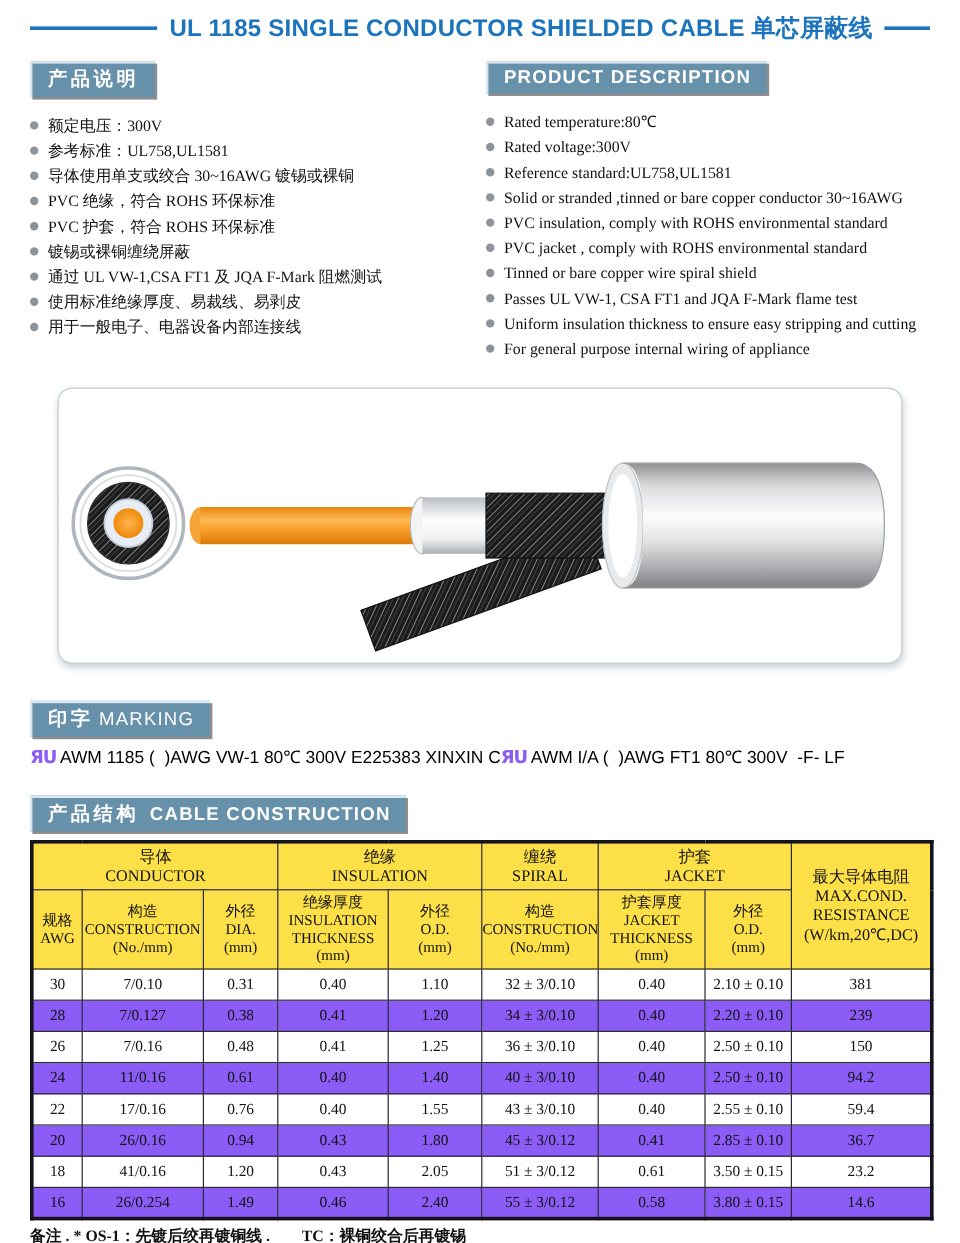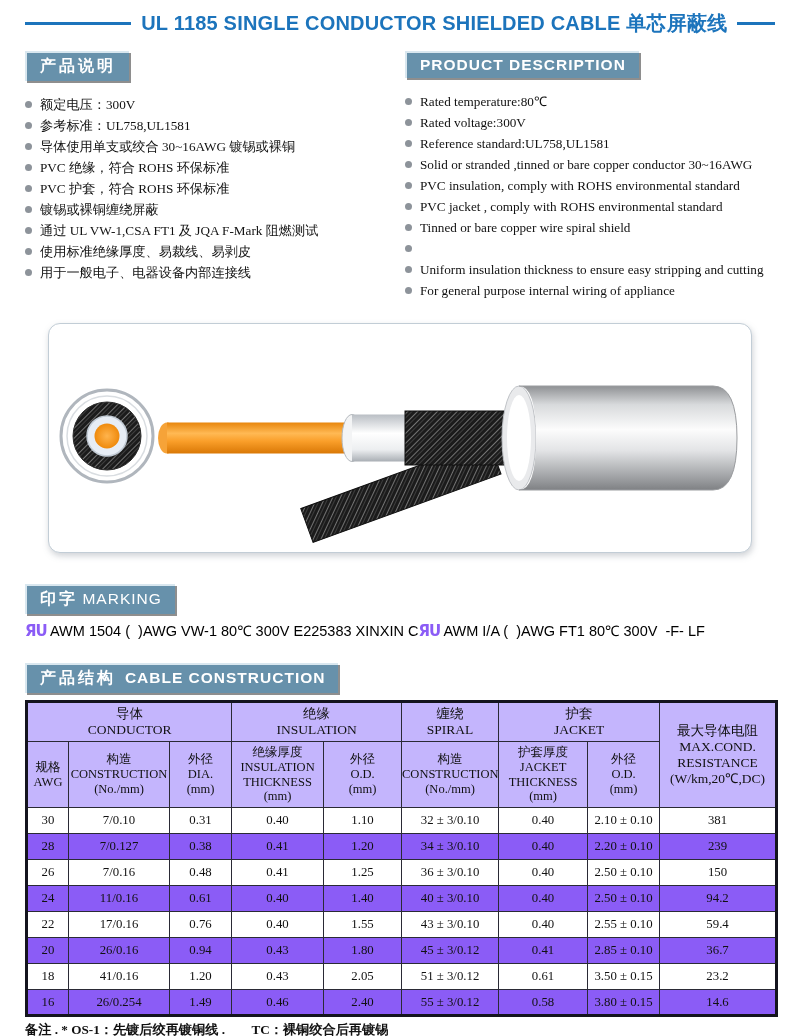--- a/index.html
+++ b/index.html
@@ -42,21 +42,21 @@
                   white-space:pre; color:#000; }
   .ul-logo { font-family:"DejaVu Sans", sans-serif; font-weight:bold; color:#8b5cf6;
              font-size:15px; letter-spacing:-1px; white-space:pre; }
 
   
   .construction-bar { margin-top:23px; }
   table.spec { margin-top:7px; width:750px; border-collapse:collapse; table-layout:fixed;
                border:3px solid #14141e; }
   table.spec th, table.spec td { border:1px solid #2a2a35; text-align:center; vertical-align:middle;
                font-weight:normal; white-space:pre-line; }
-  table.spec thead th { font-size:12.5px; line-height:1.18; background:#c4b5fd; }
+  table.spec thead th { font-size:12.5px; line-height:1.18; background:#fde047; }
   table.spec thead tr.grp th { height:40px; font-size:13.5px; }
   table.spec thead tr.sub th { height:66px; }
   table.spec td { height:26px; font-size:12.8px; }
   table.spec tr.alt td { background:#8b5cf6; }
   .w0{width:42px} .w1{width:101px} .w2{width:62px} .w3{width:92px} .w4{width:78px}
   .w5{width:97px} .w6{width:89px} .w7{width:72px} .w8{width:117px}
 
   
   .note-cn { margin-top:4px; font-size:13.2px; font-weight:600; white-space:pre; }
   .note-en { font-size:12.8px; white-space:pre; }
@@ -90,21 +90,21 @@
     <div class="col-right">
       <span class="bar"><span class="en">PRODUCT DESCRIPTION</span></span>
       <ul class="bullets">
           <li><span class="dot"></span><span>Rated temperature:80℃</span></li>
           <li><span class="dot"></span><span>Rated voltage:300V</span></li>
           <li><span class="dot"></span><span>Reference standard:UL758,UL1581</span></li>
           <li><span class="dot"></span><span>Solid or stranded ,tinned or bare copper conductor 30~16AWG</span></li>
           <li><span class="dot"></span><span>PVC insulation, comply with ROHS environmental standard</span></li>
           <li><span class="dot"></span><span>PVC jacket , comply with ROHS environmental standard</span></li>
           <li><span class="dot"></span><span>Tinned or bare copper wire spiral shield</span></li>
-          <li><span class="dot"></span></li>
+          <li><span class="dot"></span><span>Passes UL VW-1, CSA FT1 and JQA F-Mark flame test</span></li>
           <li><span class="dot"></span><span>Uniform insulation thickness to ensure easy stripping and cutting</span></li>
           <li><span class="dot"></span><span>For general purpose internal wiring of appliance</span></li>
         </ul>
     </div>
   </div>
 
   <div class="panel">
     <svg width="702" height="228" viewBox="0 0 702 228">
       <defs>
         <pattern id="hatch" width="7" height="7" patternUnits="userSpaceOnUse" patternTransform="rotate(45)">
@@ -163,21 +163,21 @@
         <ellipse cx="470" cy="114" rx="17" ry="52" fill="#e9eaec" stroke="#bfc2c6" stroke-width="1"></ellipse>
         <ellipse cx="470" cy="114" rx="12" ry="43" fill="#ffffff"></ellipse>
         <path d="M470 62 L664 62 Q688 62 688 114 Q688 166 664 166 L470 166 Q487 166 487 114 Q487 62 470 62 Z" fill="url(#jacketGrad)"></path>
         <path d="M470 62 L664 62 Q688 62 688 114 Q688 166 664 166 L470 166" fill="none" stroke="#9b9da0" stroke-width="1"></path>
       </g>
     </svg>
   </div>
 
   <div class="marking-bar">
     <span class="bar"><span class="cn">印字</span> <span class="en" style="font-weight:normal">MARKING</span></span>
-    <div class="marking-line"><span class="ul-logo">ЯU</span><span> AWM 1504 (  )AWG VW-1 80℃ 300V E225383 XINXIN C</span><span class="ul-logo">ЯU</span><span> AWM I/A (  )AWG FT1 80℃ 300V  -F- LF</span></div>
+    <div class="marking-line"><span class="ul-logo">ЯU</span><span> AWM 1185 (  )AWG VW-1 80℃ 300V E225383 XINXIN C</span><span class="ul-logo">ЯU</span><span> AWM I/A (  )AWG FT1 80℃ 300V  -F- LF</span></div>
   </div>
 
   <div class="construction-bar">
     <span class="bar"><span class="cn">产品结构</span>&nbsp;&nbsp;<span class="en">CABLE CONSTRUCTION</span></span>
 
     <table class="spec">
       <colgroup>
         <col class="w0">
           <col class="w1">
           <col class="w2">

